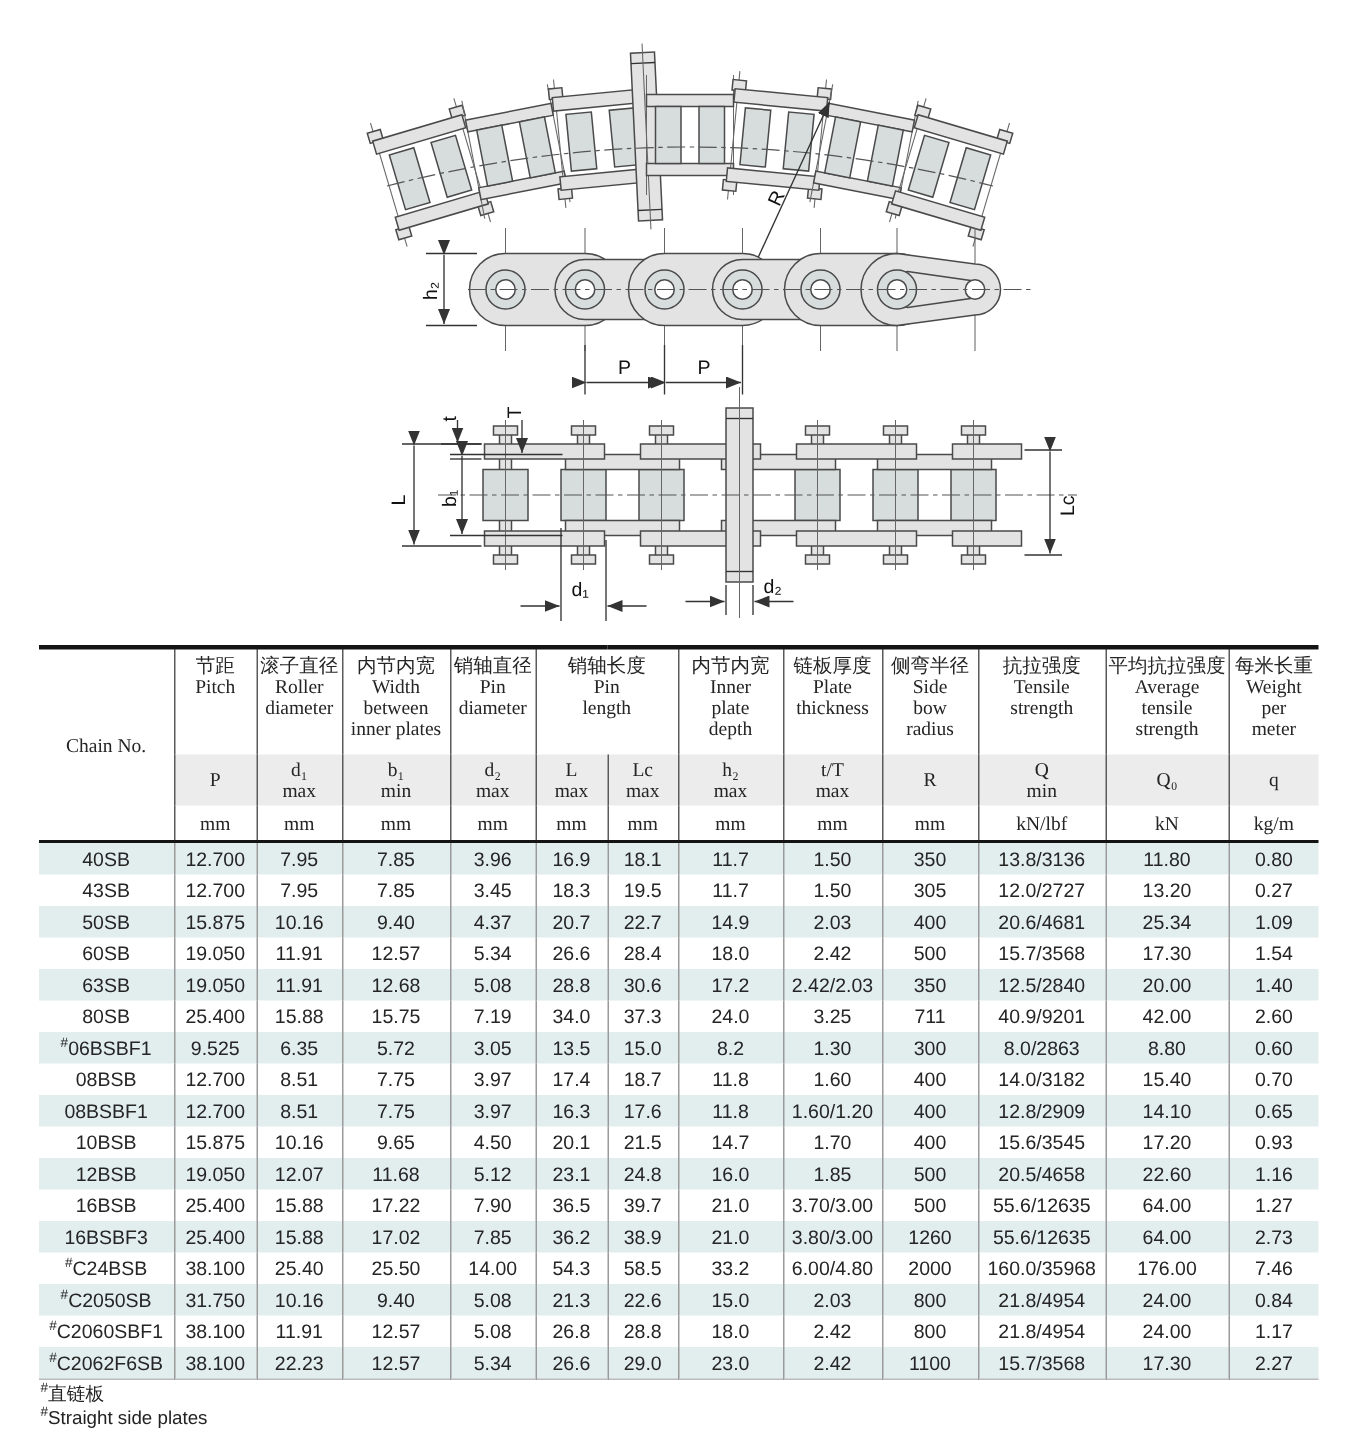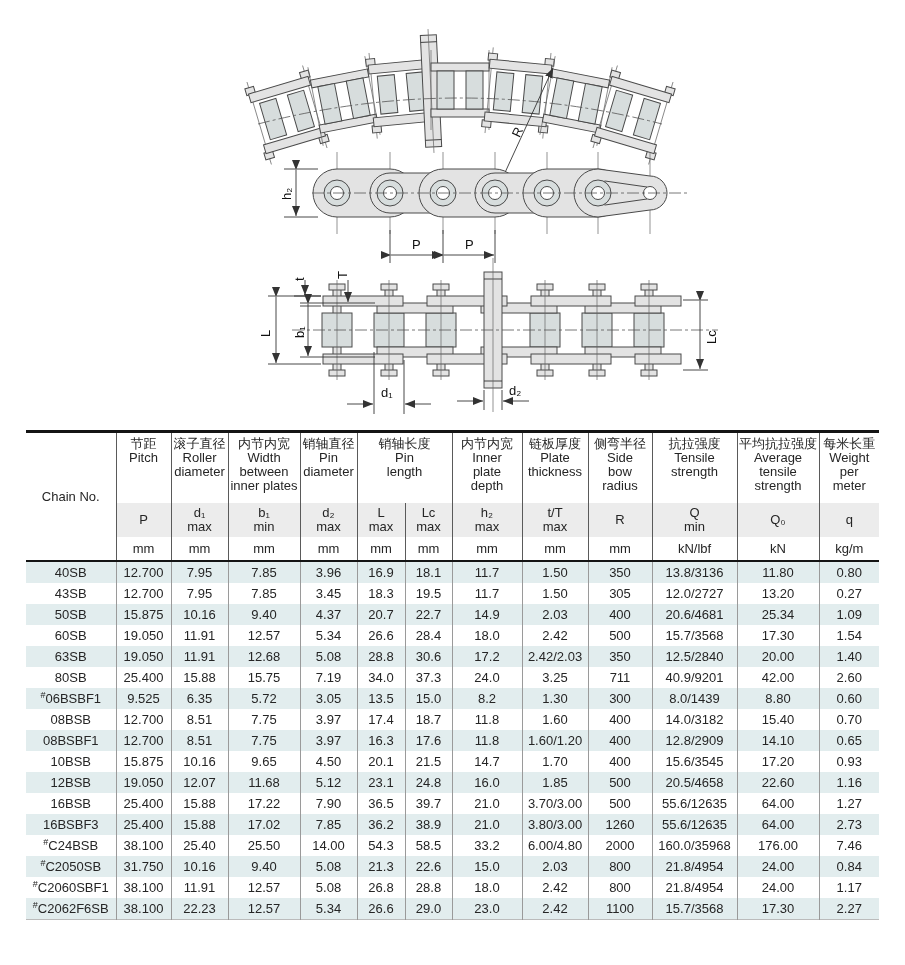--- a/index.html
+++ b/index.html
@@ -9,21 +9,21 @@
   .plate{fill:#e3e3e3;stroke:#4a4a4a;stroke-width:1;}
   .roller{fill:#d7dddd;stroke:#4a4a4a;stroke-width:1;}
   .hole{fill:#fff;stroke:#4a4a4a;stroke-width:1;}
   .cl{stroke:#555;stroke-width:0.8;stroke-dasharray:12 3 3 3;fill:none;}
   .pinline{stroke:#666;stroke-width:0.7;}
   .dim{stroke:#333;stroke-width:0.9;fill:none;}
   .lbl{font-size:13px;fill:#111;}
   
   table.spec{position:absolute;left:26px;top:430px;width:853px;border-collapse:collapse;
      table-layout:fixed;border-top:3px solid #141414;font-size:13px;color:#252525;}
-  table.spec th{font-weight:normal;}
+  table.spec th{font-weight:normal;font-family:Liberation Serif, serif;}
   table.spec thead th{white-space:pre-line;text-align:center;vertical-align:middle;
      line-height:14px;border-left:1px solid #5a5a5a;padding:0;}
   table.spec thead tr.names th{vertical-align:top;padding-top:4px;height:66px;}
   table.spec thead tr.names th.chainno{vertical-align:middle;padding-top:0;}
   table.spec thead tr.sym th{background:#ececec;height:34px;}
   table.spec thead tr.units th{height:23px;}
   table.spec thead{border-bottom:2px solid #141414;}
   table.spec th.nolb{border-left:none;}
   table.spec tbody td{height:21px;line-height:21px;text-align:center;padding:0;
      border-left:1px solid #9a9a9a;white-space:nowrap;}
@@ -466,21 +466,21 @@
           <td><sup class="mk">#</sup>06BSBF1</td>
           <td>9.525</td>
           <td>6.35</td>
           <td>5.72</td>
           <td>3.05</td>
           <td>13.5</td>
           <td>15.0</td>
           <td>8.2</td>
           <td>1.30</td>
           <td>300</td>
-          <td>8.0/1439</td>
+          <td>8.0/2863</td>
           <td>8.80</td>
           <td>0.60</td>
         </tr>
         <tr>
           <td>08BSB</td>
           <td>12.700</td>
           <td>8.51</td>
           <td>7.75</td>
           <td>3.97</td>
           <td>17.4</td>
@@ -623,14 +623,18 @@
           <td>23.0</td>
           <td>2.42</td>
           <td>1100</td>
           <td>15.7/3568</td>
           <td>17.30</td>
           <td>2.27</td>
         </tr>
       </tbody>
   </table>
 
+  <div class="footnotes">
+      <div><sup class="mk">#</sup>直链板</div>
+      <div><sup class="mk">#</sup>Straight side plates</div>
+    </div>
 
 </div>
 
 </body></html>

